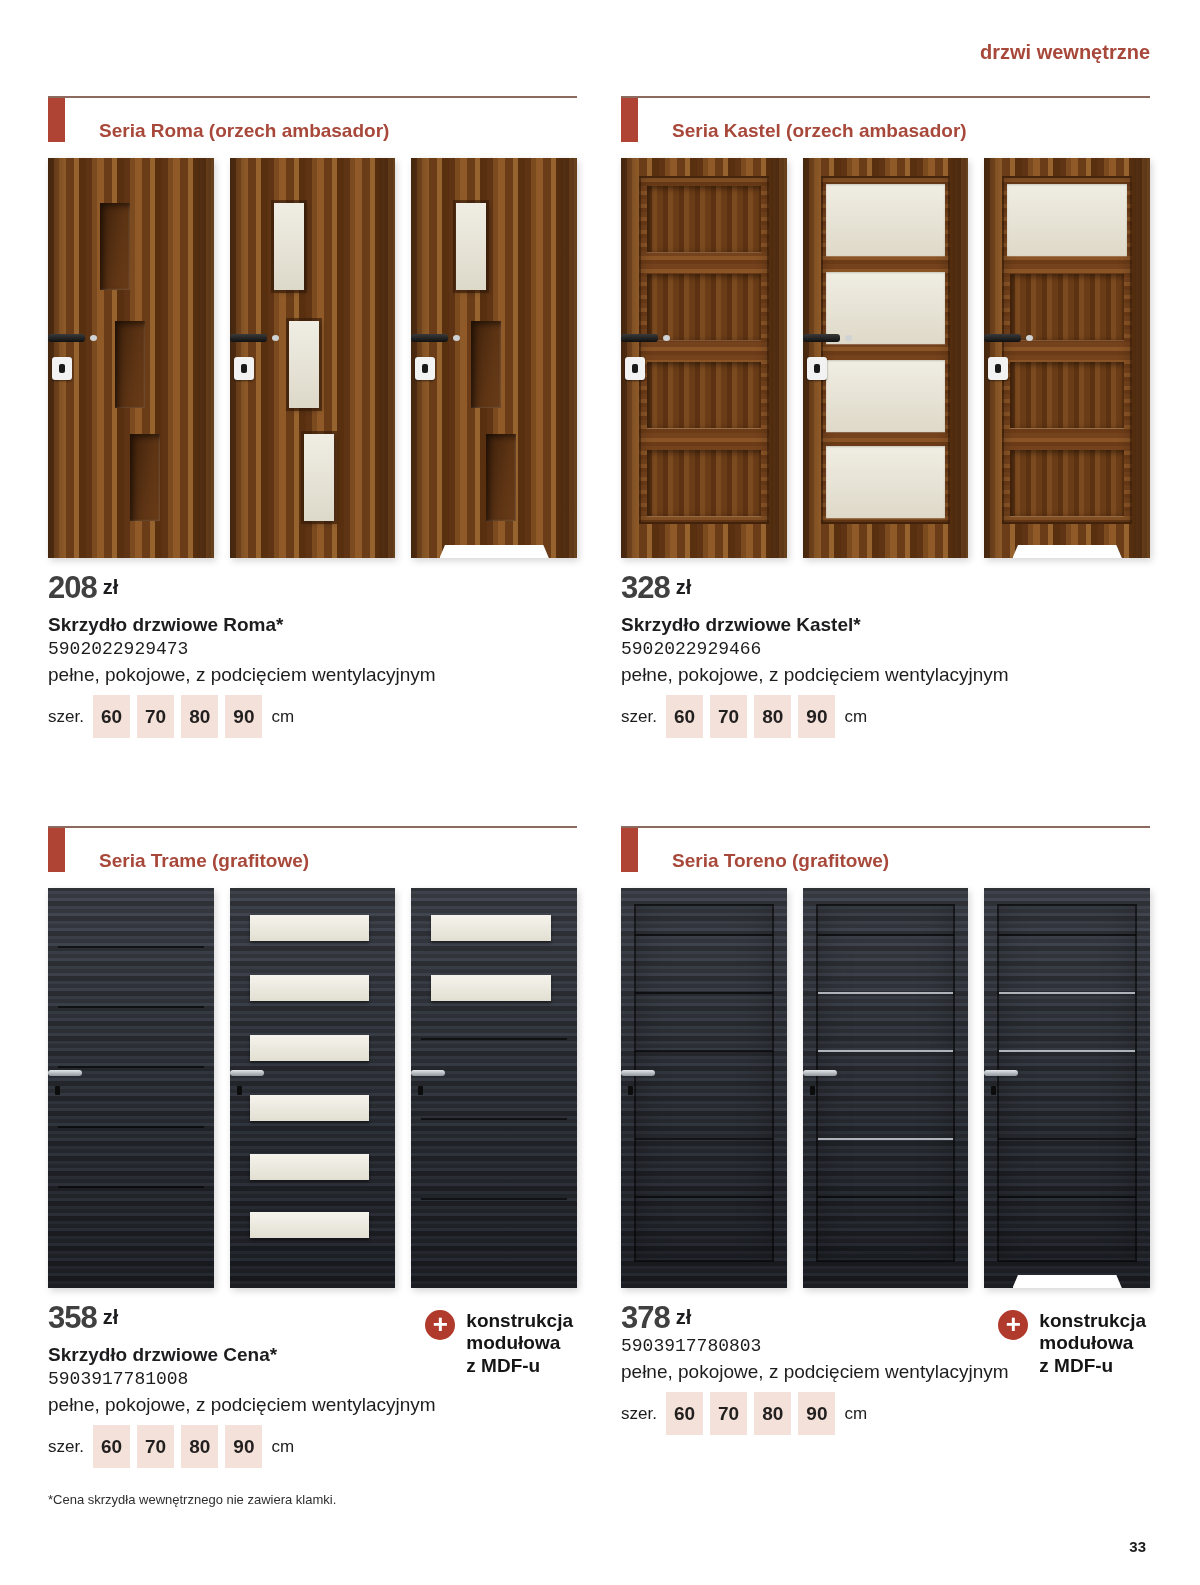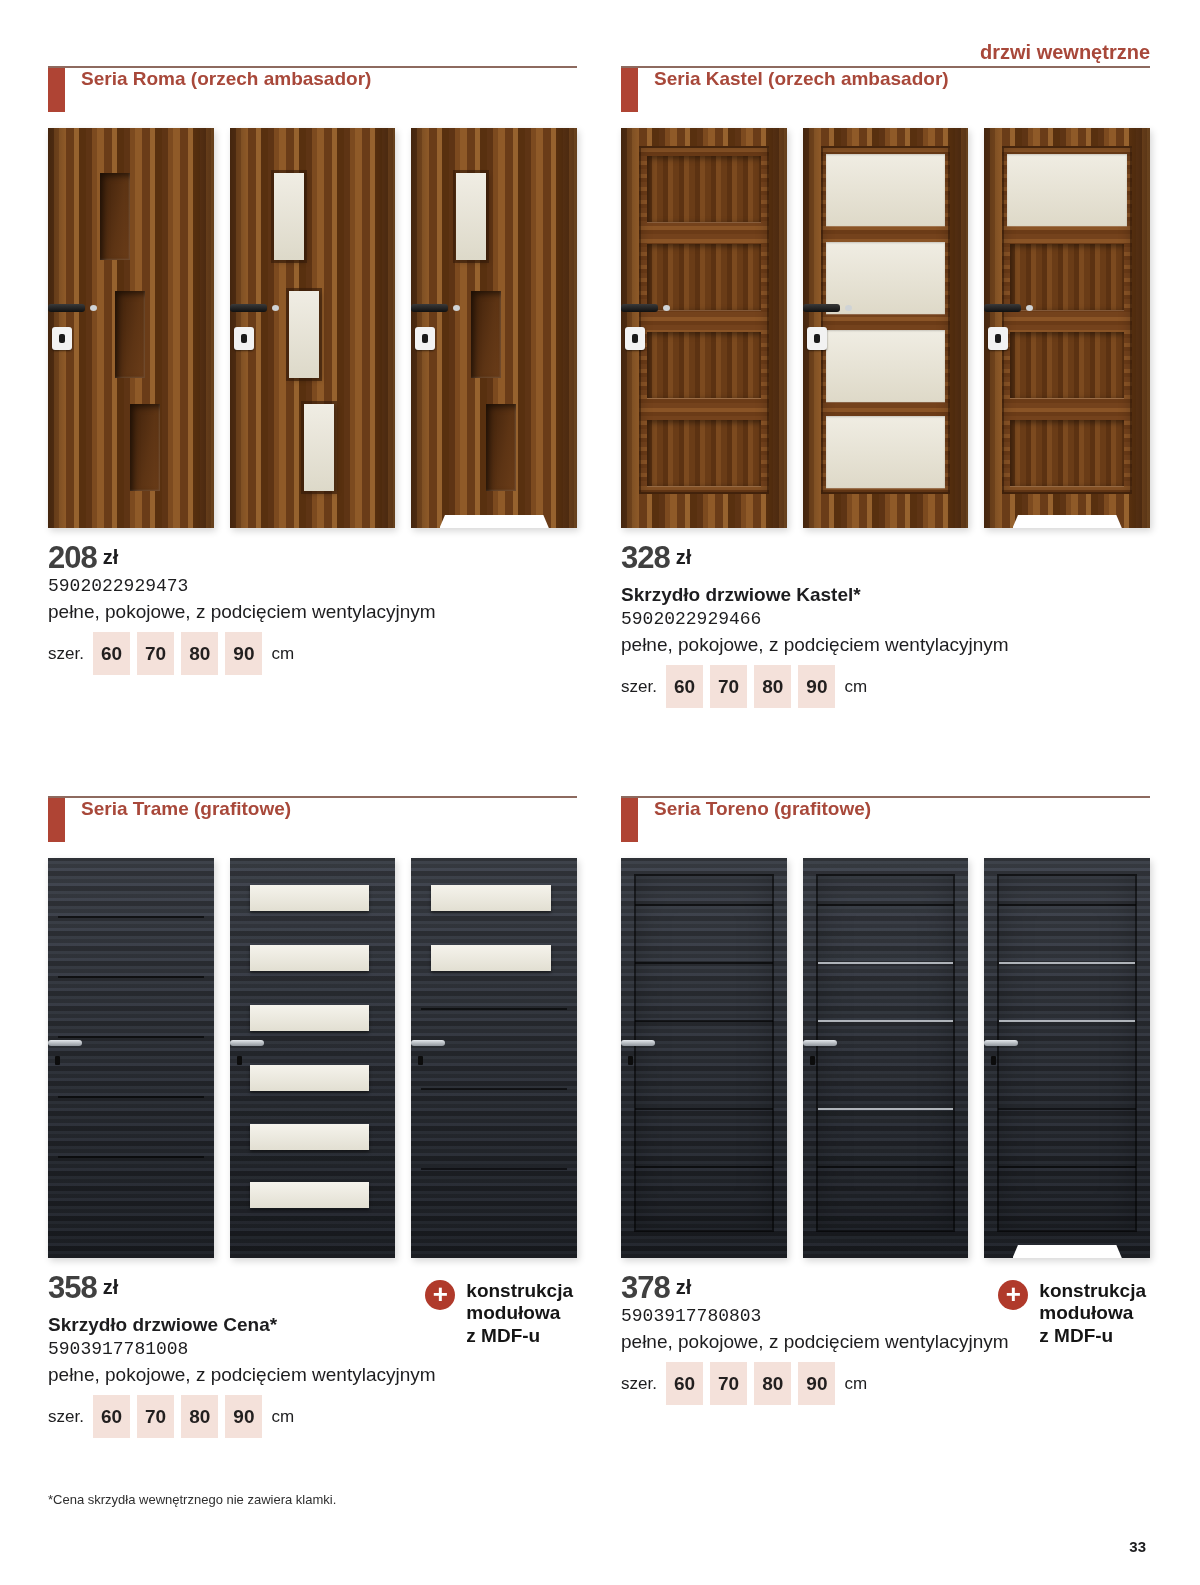--- a/index.html
+++ b/index.html
@@ -5,27 +5,27 @@
   :root{
     --accent:#a8483a; --bar:#af4434; --rule:#8d6a5f; --chip:#f4e1da;
     --badge-red:#b03a2b; --ink:#1d1d1f;
   }
   *{margin:0;padding:0;box-sizing:border-box;}
   html,body{background:#ffffff;}
   body{font-family:"Liberation Sans","DejaVu Sans",sans-serif;color:var(--ink);}
   .page{width:1200px;height:1585px;position:relative;padding:38px 50px 30px 48px;background:#fff;overflow:hidden;}
 
   
-  .page-head{display:flex;justify-content:flex-end;line-height:28px;}
+  .page-head{display:flex;justify-content:flex-end;line-height:28px;margin-bottom:30px;}
   .page-head h1{font-size:20px;font-weight:700;color:var(--accent);}
 
   
   .grid{display:grid;grid-template-columns:1fr 1fr;column-gap:44px;row-gap:88px;}
 
-  .sec-head{border-top:2px solid var(--rule);display:flex;align-items:flex-start;gap:16px;padding-bottom:10px;}
+  .sec-head{border-top:2px solid var(--rule);display:flex;align-items:flex-end;gap:34px;padding-bottom:10px;}
   .sec-bar{width:17px;height:44px;background:var(--bar);flex:0 0 auto;}
   .sec-title{font-size:19px;font-weight:700;color:var(--accent);}
 
   
   .doors{display:flex;gap:16px;margin-top:6px;height:400px;}
   .door{position:relative;flex:1 1 0;height:400px;box-shadow:2px 3px 7px rgba(0,0,0,.16);}
   .walnut{background:
     linear-gradient(90deg,rgba(0,0,0,.28),rgba(0,0,0,0) 11%,rgba(0,0,0,0) 87%,rgba(0,0,0,.30)),
     repeating-linear-gradient(90deg,#5e3414 0 6px,#7c4a1f 6px 11px,#8f5a28 11px 18px,#6a3c18 18px 26px,#96622e 26px 31px,#58300f 31px 38px);}
   .graphite{background:
@@ -131,20 +131,21 @@
           <span class="lever dark"></span>
           <span class="plate"></span>
           <span class="notch"></span>
         </div>
       </div>
       <div class="info">
         <div class="price">
           <span class="price-val">208</span>
           <span class="price-cur">zł</span>
         </div>
+        <h3 class="pname">Skrzydło drzwiowe Roma*</h3>
         <div class="ean">5902022929473</div>
         <div class="desc">pełne, pokojowe, z podcięciem wentylacyjnym</div>
         <div class="sizes">
           <span class="size-label">szer.</span>
           <span class="chip">60</span>
           <span class="chip">70</span>
           <span class="chip">80</span>
           <span class="chip">90</span>
           <span class="size-unit">cm</span>
         </div>

